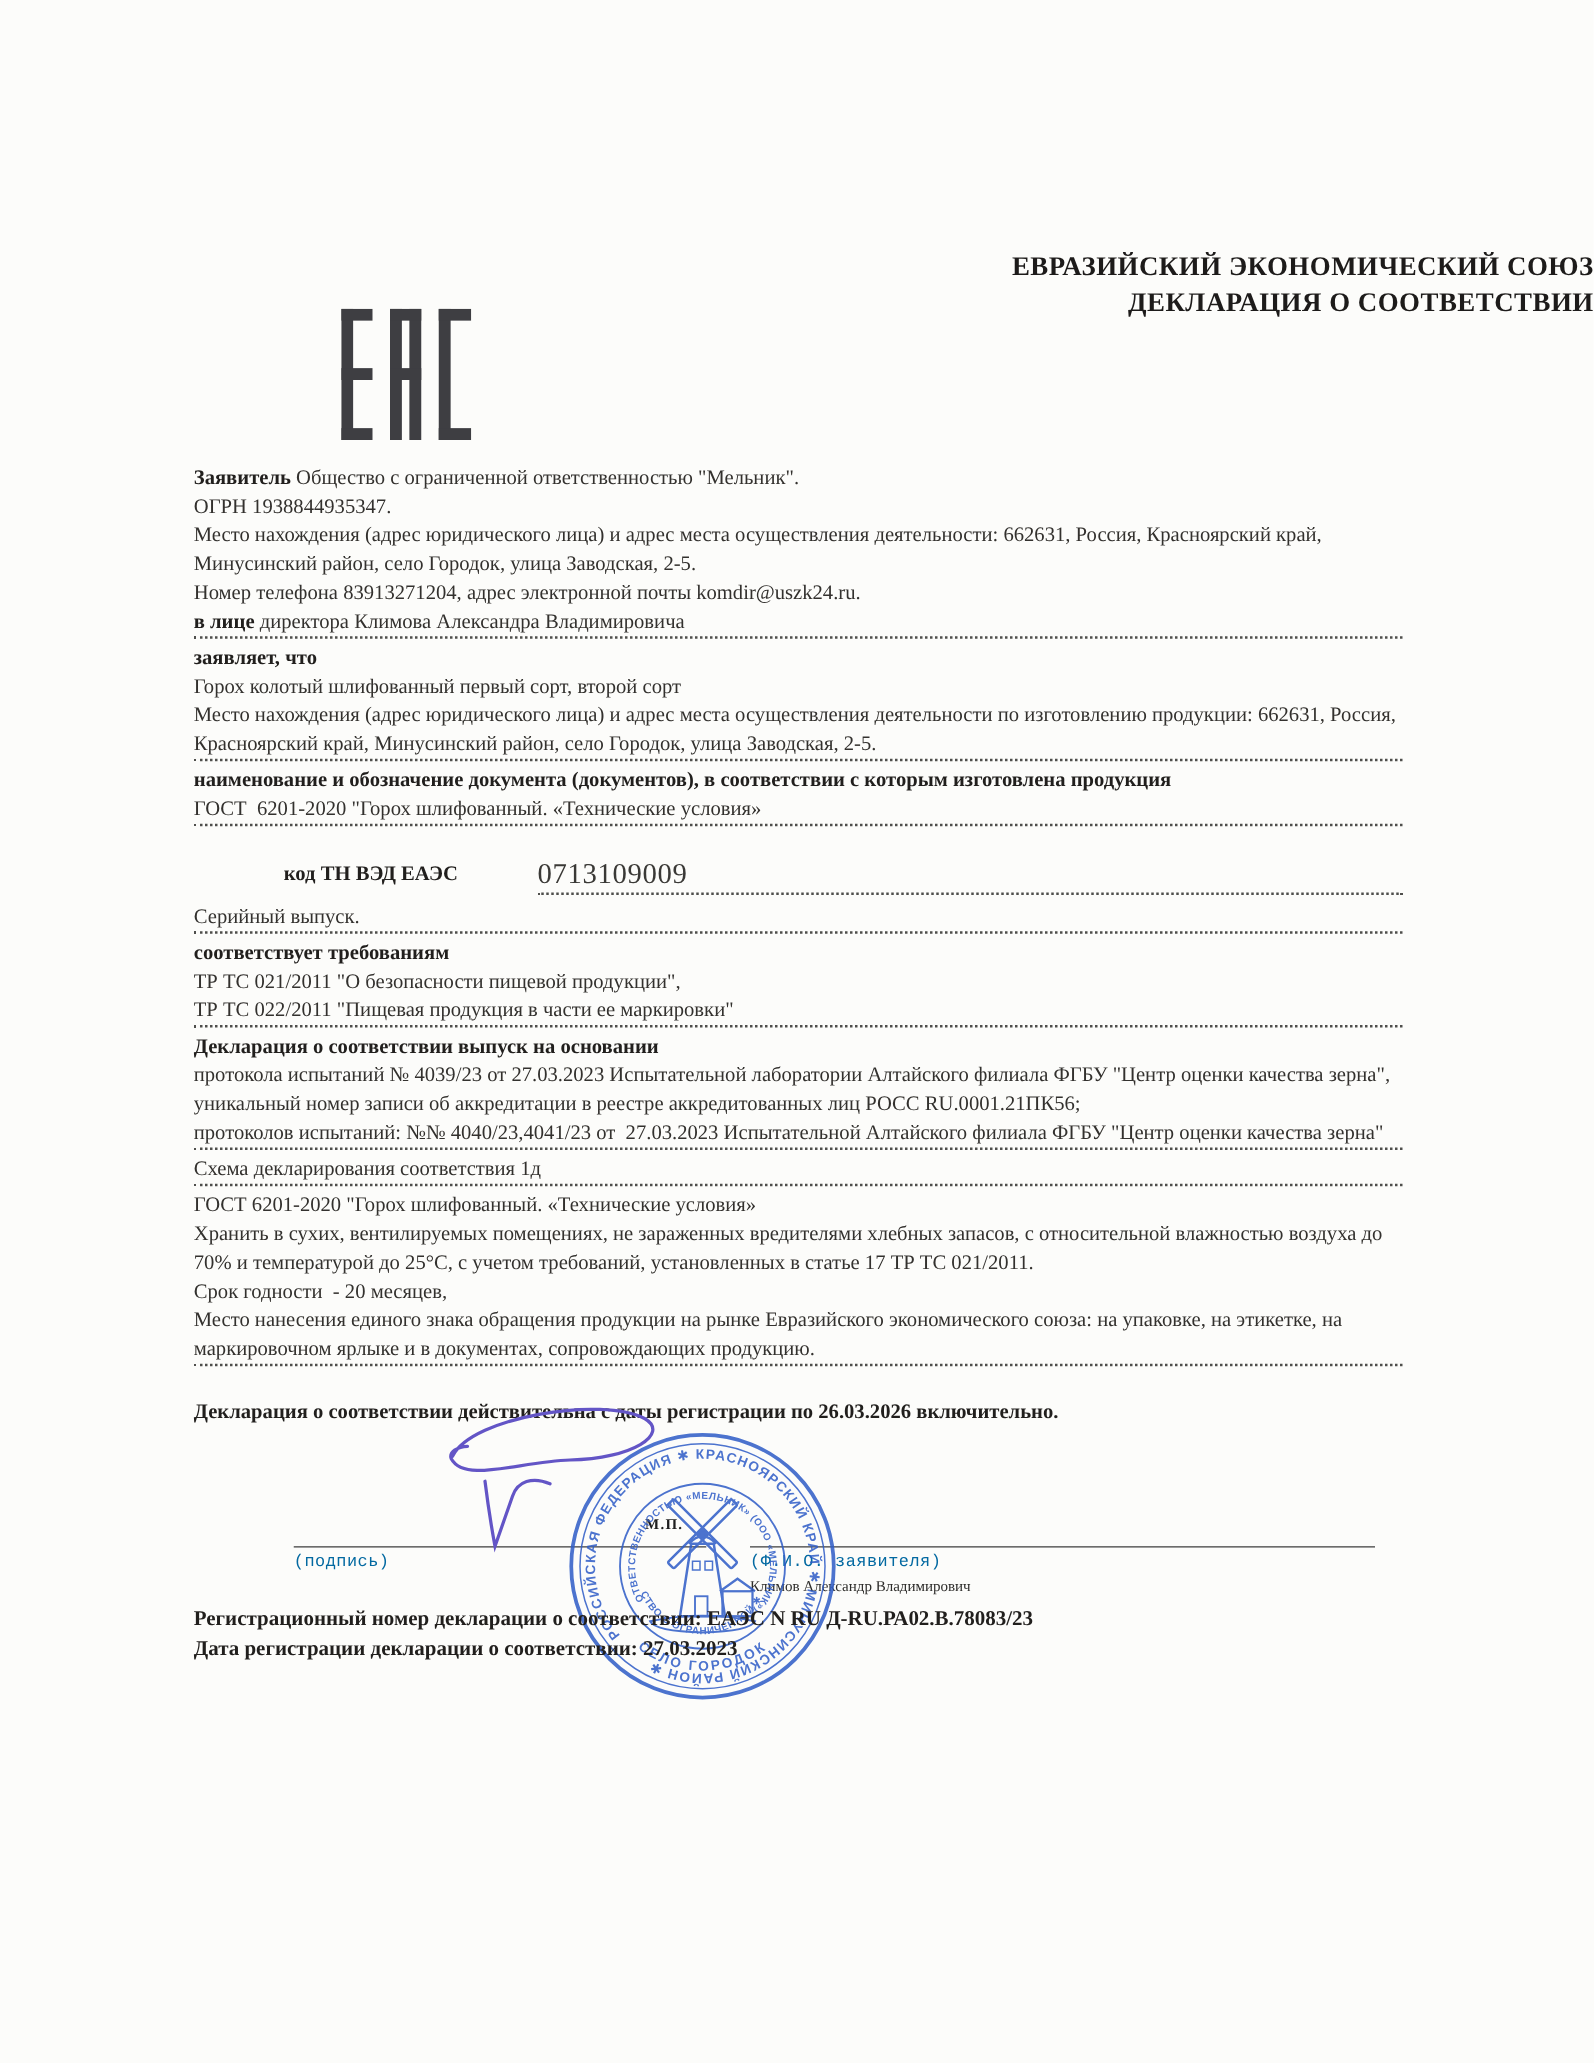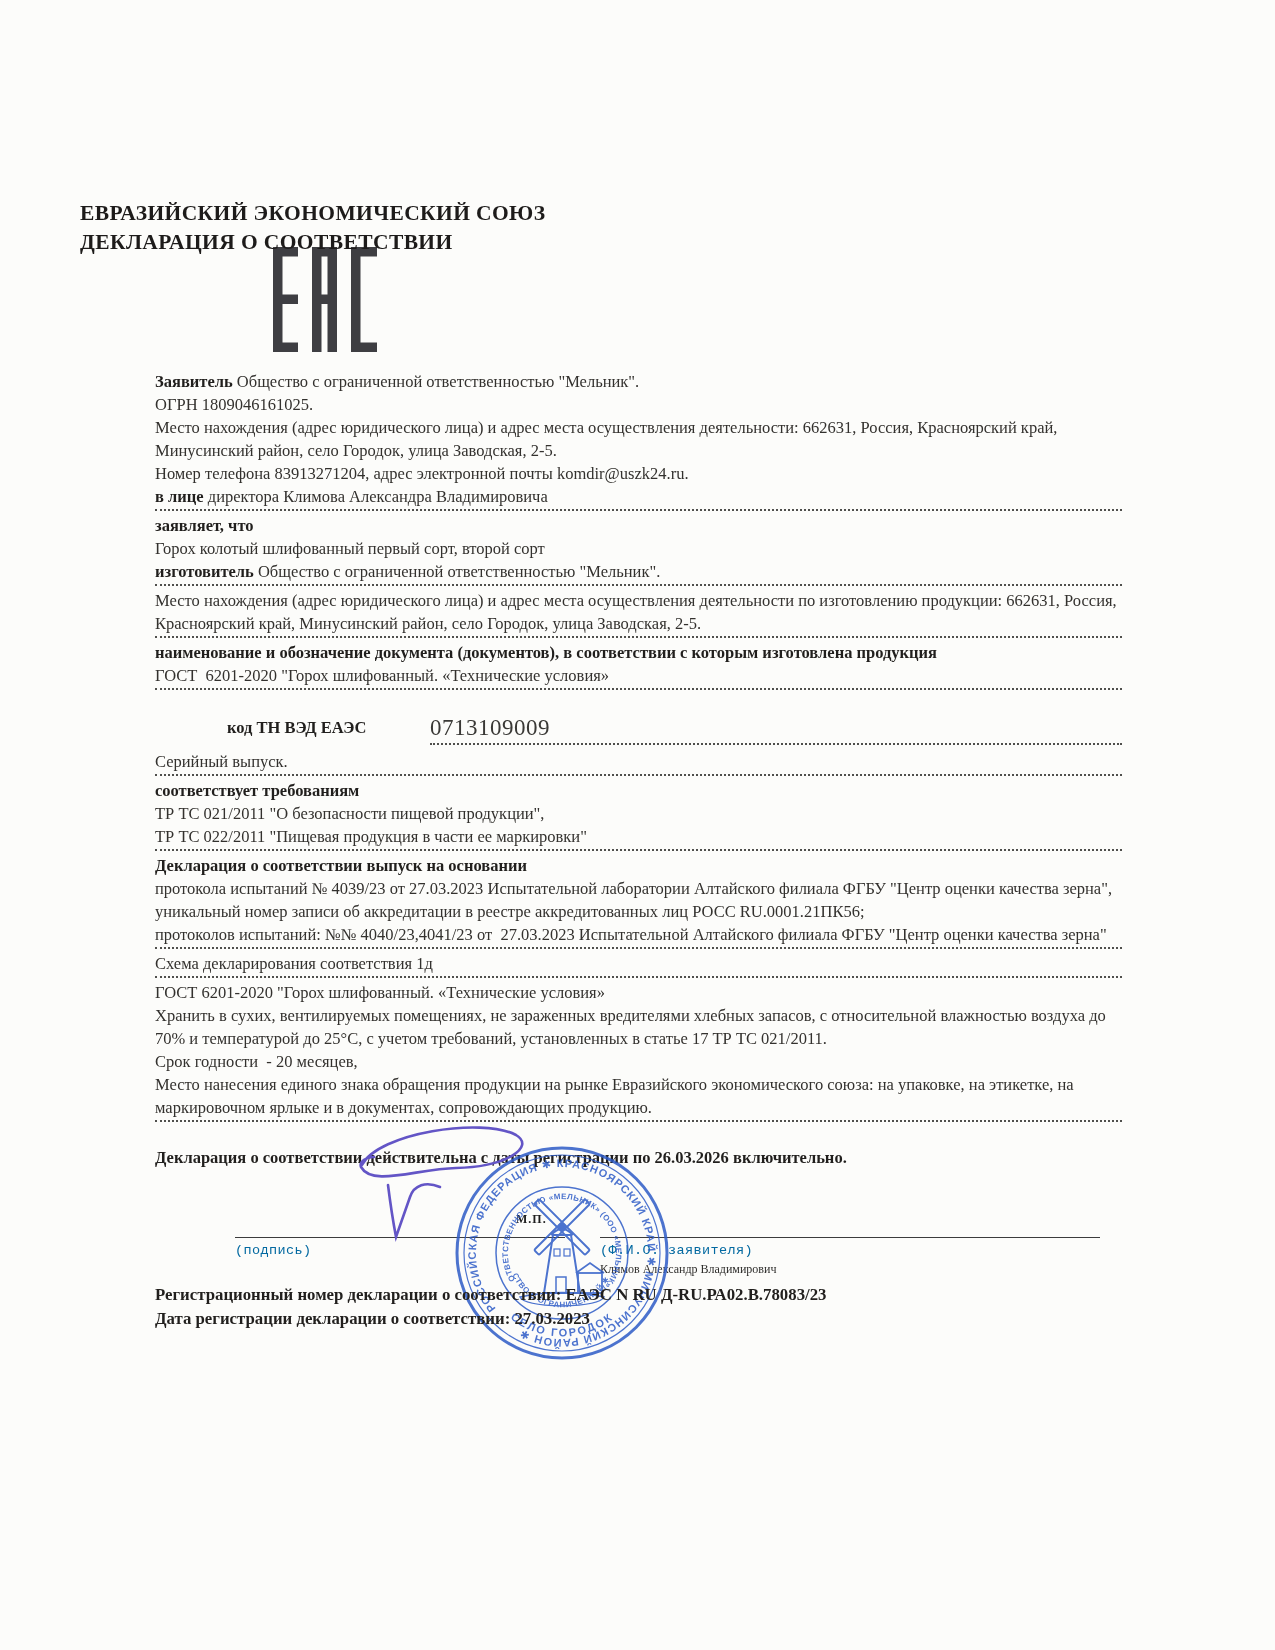--- a/index.html
+++ b/index.html
@@ -8,21 +8,21 @@
     width:1275px;height:1650px;
     background:#fcfcfa;
     font-family:"Liberation Serif","DejaVu Serif",serif;
     color:#33312e;
     overflow:hidden;
   }
   
   .titles{
     position:absolute;left:0;top:199px;width:100%;
     padding-left:80px;box-sizing:border-box;
-    text-align:left;
+    text-align:right;
   }
   .titles .t{
     margin:0;font-size:21.5px;line-height:29px;font-weight:bold;
     color:#1d1b1a;letter-spacing:.4px;
   }
   .eac-logo{position:absolute;left:273px;top:247px;width:104px;height:105px;}
   
   .doc-body{
     position:absolute;left:155px;top:370px;width:967px;
     font-size:16.5px;line-height:23px;
@@ -94,27 +94,26 @@
     </g>
   </svg>
 
   <div class="titles">
     <h1 class="t">ЕВРАЗИЙСКИЙ ЭКОНОМИЧЕСКИЙ СОЮЗ</h1>
     <h1 class="t">ДЕКЛАРАЦИЯ О СООТВЕТСТВИИ</h1>
   </div>
 
   <div class="doc-body">
     <div class="row"><b>Заявитель</b><span> Общество с ограниченной ответственностью "Мельник".</span></div>
-    <div class="row"><span>ОГРН 1809046161025.</span></div>
+    <div class="row"><span>ОГРН 1938844935347.</span></div>
     <div class="row"><span>Место нахождения (адрес юридического лица) и адрес места осуществления деятельности: 662631, Россия, Красноярский край, Минусинский район, село Городок, улица Заводская, 2-5.</span></div>
     <div class="row"><span>Номер телефона 83913271204, адрес электронной почты komdir@uszk24.ru.</span></div>
     <div class="row u"><b>в лице</b><span> директора Климова Александра Владимировича</span></div>
     <div class="row"><b>заявляет, что</b></div>
     <div class="row"><span>Горох колотый шлифованный первый сорт, второй сорт</span></div>
-    <div class="row u"><b>изготовитель</b><span> Общество с ограниченной ответственностью "Мельник".</span></div>
     <div class="row u"><span>Место нахождения (адрес юридического лица) и адрес места осуществления деятельности по изготовлению продукции: 662631, Россия, Красноярский край, Минусинский район, село Городок, улица Заводская, 2-5.</span></div>
     <div class="row"><b>наименование и обозначение документа (документов), в соответствии с которым изготовлена продукция</b></div>
     <div class="row u"><span>ГОСТ  6201-2020 "Горох шлифованный. «Технические условия»</span></div>
 
     <div class="coderow">
       <b class="codelabel">код ТН ВЭД ЕАЭС</b>
       <div class="codeval-wrap">
         <span class="codeval">0713109009</span>
       </div>
     </div>

